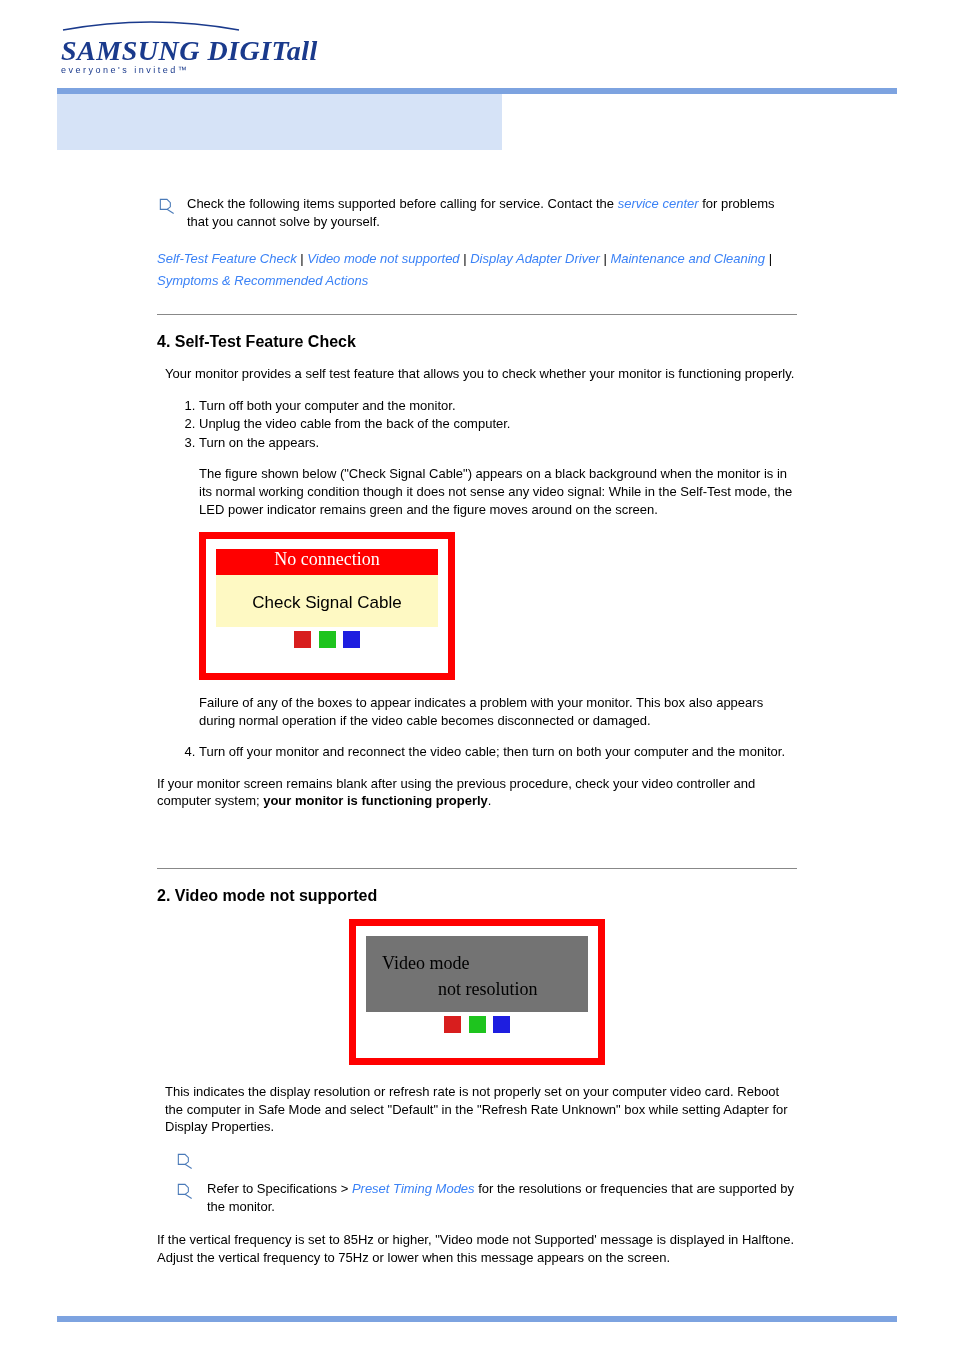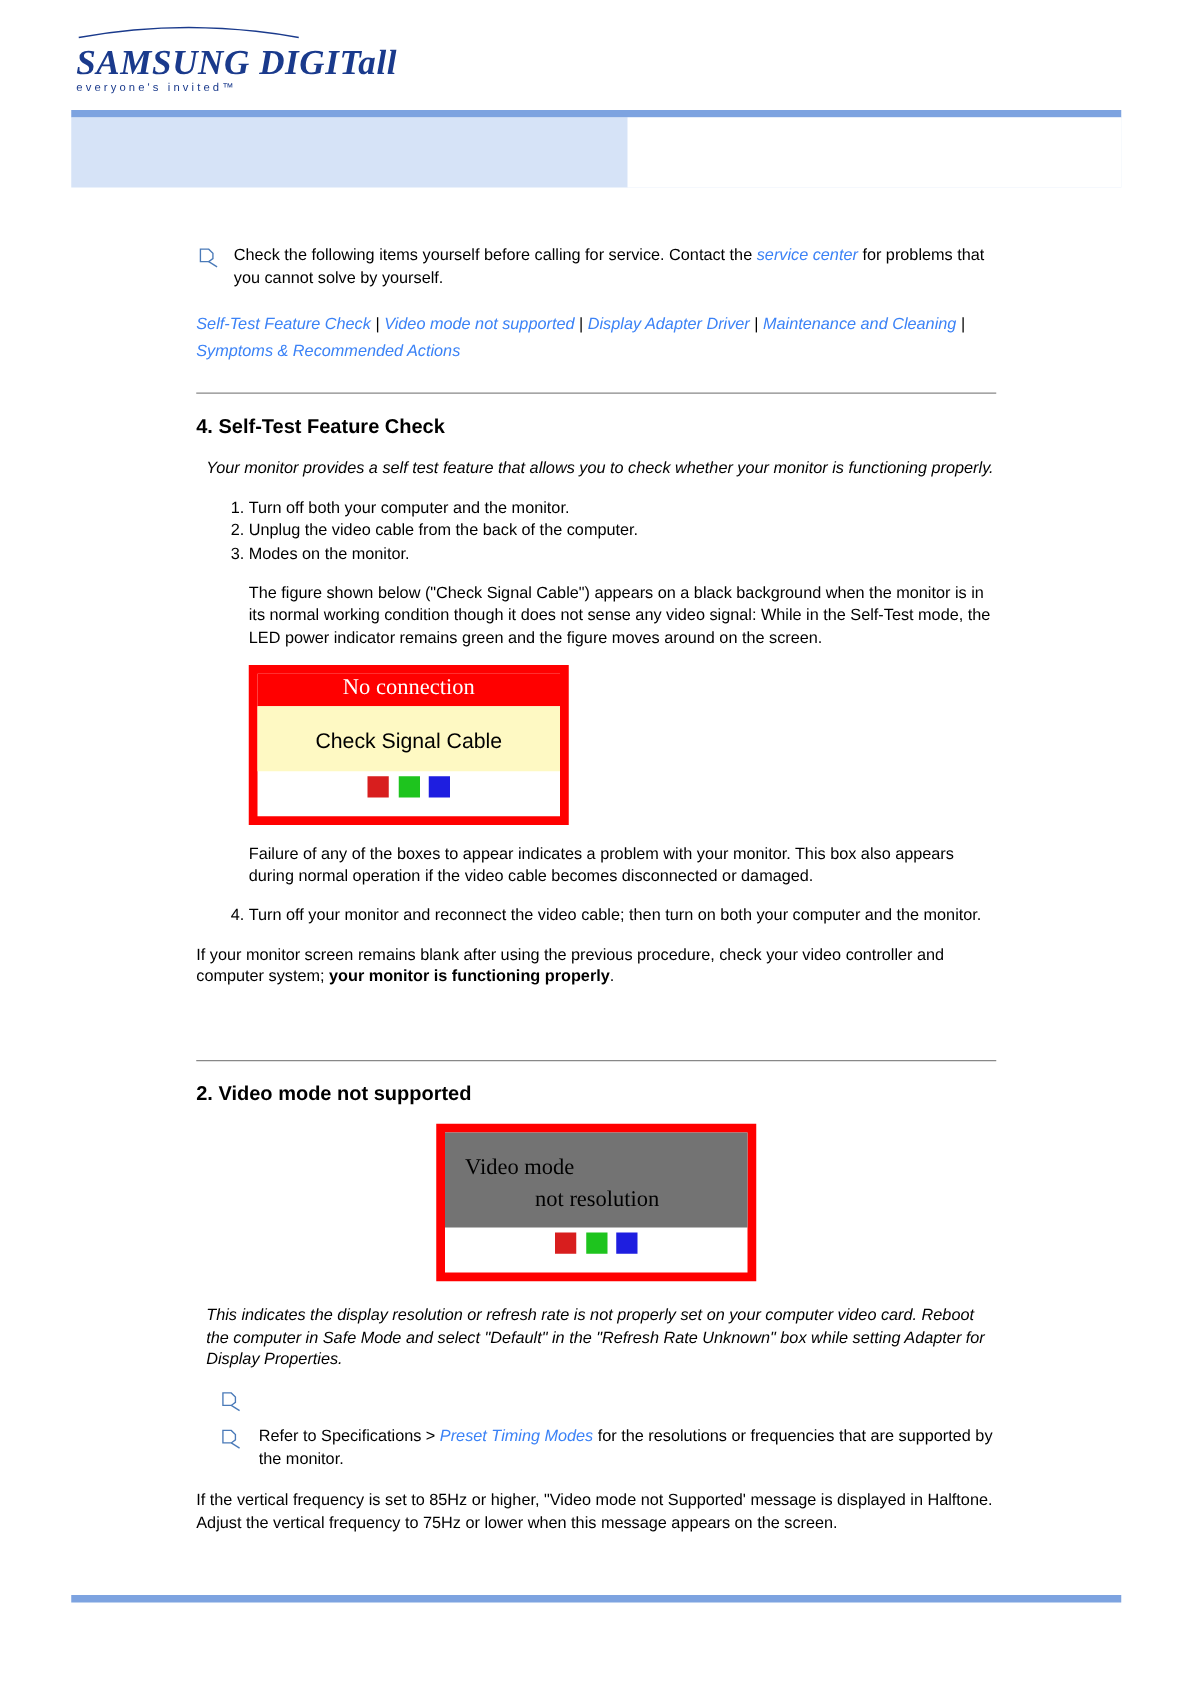--- a/index.html
+++ b/index.html
@@ -85,38 +85,37 @@
     }
     h2.section-title {
       font-size: 16px;
       font-weight: bold;
       margin-bottom: 14px;
       margin-top: 4px;
     }
     .para {
       margin: 0 0 14px 8px;
       line-height: 1.35;
-      font-style: italic;
     }
     ol.steps {
       margin: 0 0 14px 24px;
       padding-left: 18px;
       line-height: 1.35;
     }
     ol.steps li { margin-bottom: 1px; }
     .step-note {
       margin: 10px 0 14px 42px;
       line-height: 1.35;
     }
     .figure-box {
       width: 256px;
       margin: 6px 0 14px 42px;
       border: 7px solid #ff0000;
       background: #fff;
-      padding: 0;
+      padding: 10px;
     }
     .figure-box.center {
       margin-left: auto;
       margin-right: auto;
       margin-top: 10px;
       margin-bottom: 18px;
     }
     .figure-header {
       background: #ff0000;
       color: #fff;
@@ -198,21 +197,21 @@
   <div class="content">
 
     <div class="note-row">
       <span class="note-icon pushpin-icon">
         <svg viewBox="0 0 24 20">
           <path d="M4 2 L12 2 L16 6 L16 11 L12 14 L4 14 Z" fill="none" stroke="#4a7ab8" stroke-width="1.3"></path>
           <line x1="12" y1="14" x2="20" y2="19" stroke="#4a7ab8" stroke-width="1.3"></line>
         </svg>
       </span>
       <span class="note-text">
-        <span>Check the following items yourself before calling for service. Contact the </span><a class="link">service center</a><span> for problems that you cannot solve by yourself.</span>
+        <span>Check the following items supported before calling for service. Contact the </span><a class="link">service center</a><span> for problems that you cannot solve by yourself.</span>
       </span>
     </div>
 
     <div class="nav-links">
       <a class="link">Self-Test Feature Check</a>
       <span class="sep"> | </span>
       <a class="link">Video mode not supported</a>
       <span class="sep"> | </span>
       <a class="link">Display Adapter Driver</a>
       <span class="sep"> | </span>
@@ -223,21 +222,21 @@
 
     <hr class="thin">
 
     <h2 class="section-title">4. Self-Test Feature Check</h2>
 
     <p class="para">Your monitor provides a self test feature that allows you to check whether your monitor is functioning properly.</p>
 
     <ol class="steps">
       <li>Turn off both your computer and the monitor.</li>
       <li>Unplug the video cable from the back of the computer.</li>
-      <li>Modes on the monitor.</li>
+      <li>Turn on the appears.</li>
     </ol>
 
     <p class="step-note">The figure shown below ("Check Signal Cable") appears on a black background when the monitor is in its normal working condition though it does not sense any video signal: While in the Self-Test mode, the LED power indicator remains green and the figure moves around on the screen.</p>
 
     <div class="figure-box">
       <div class="figure-header">No connection</div>
       <div class="figure-body">Check Signal Cable</div>
       <div class="rgb-row">
         <span class="rgb-sq sq-r"></span>
         <span class="rgb-sq sq-g"></span>

